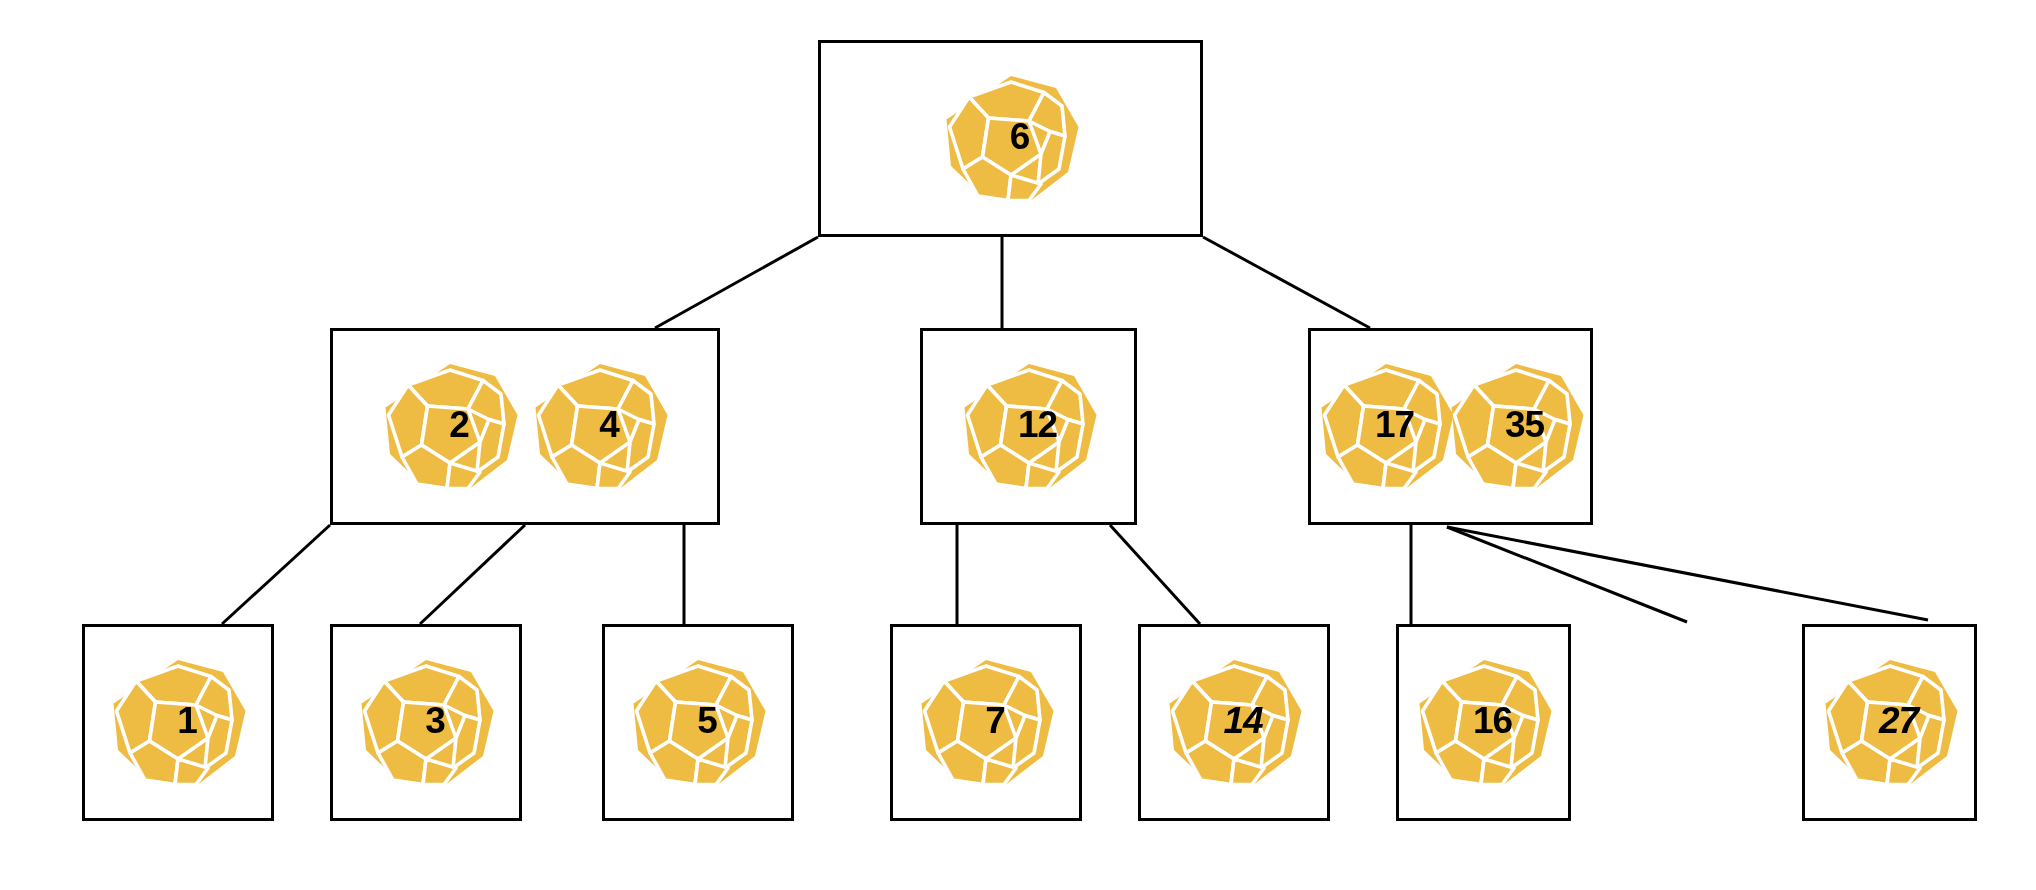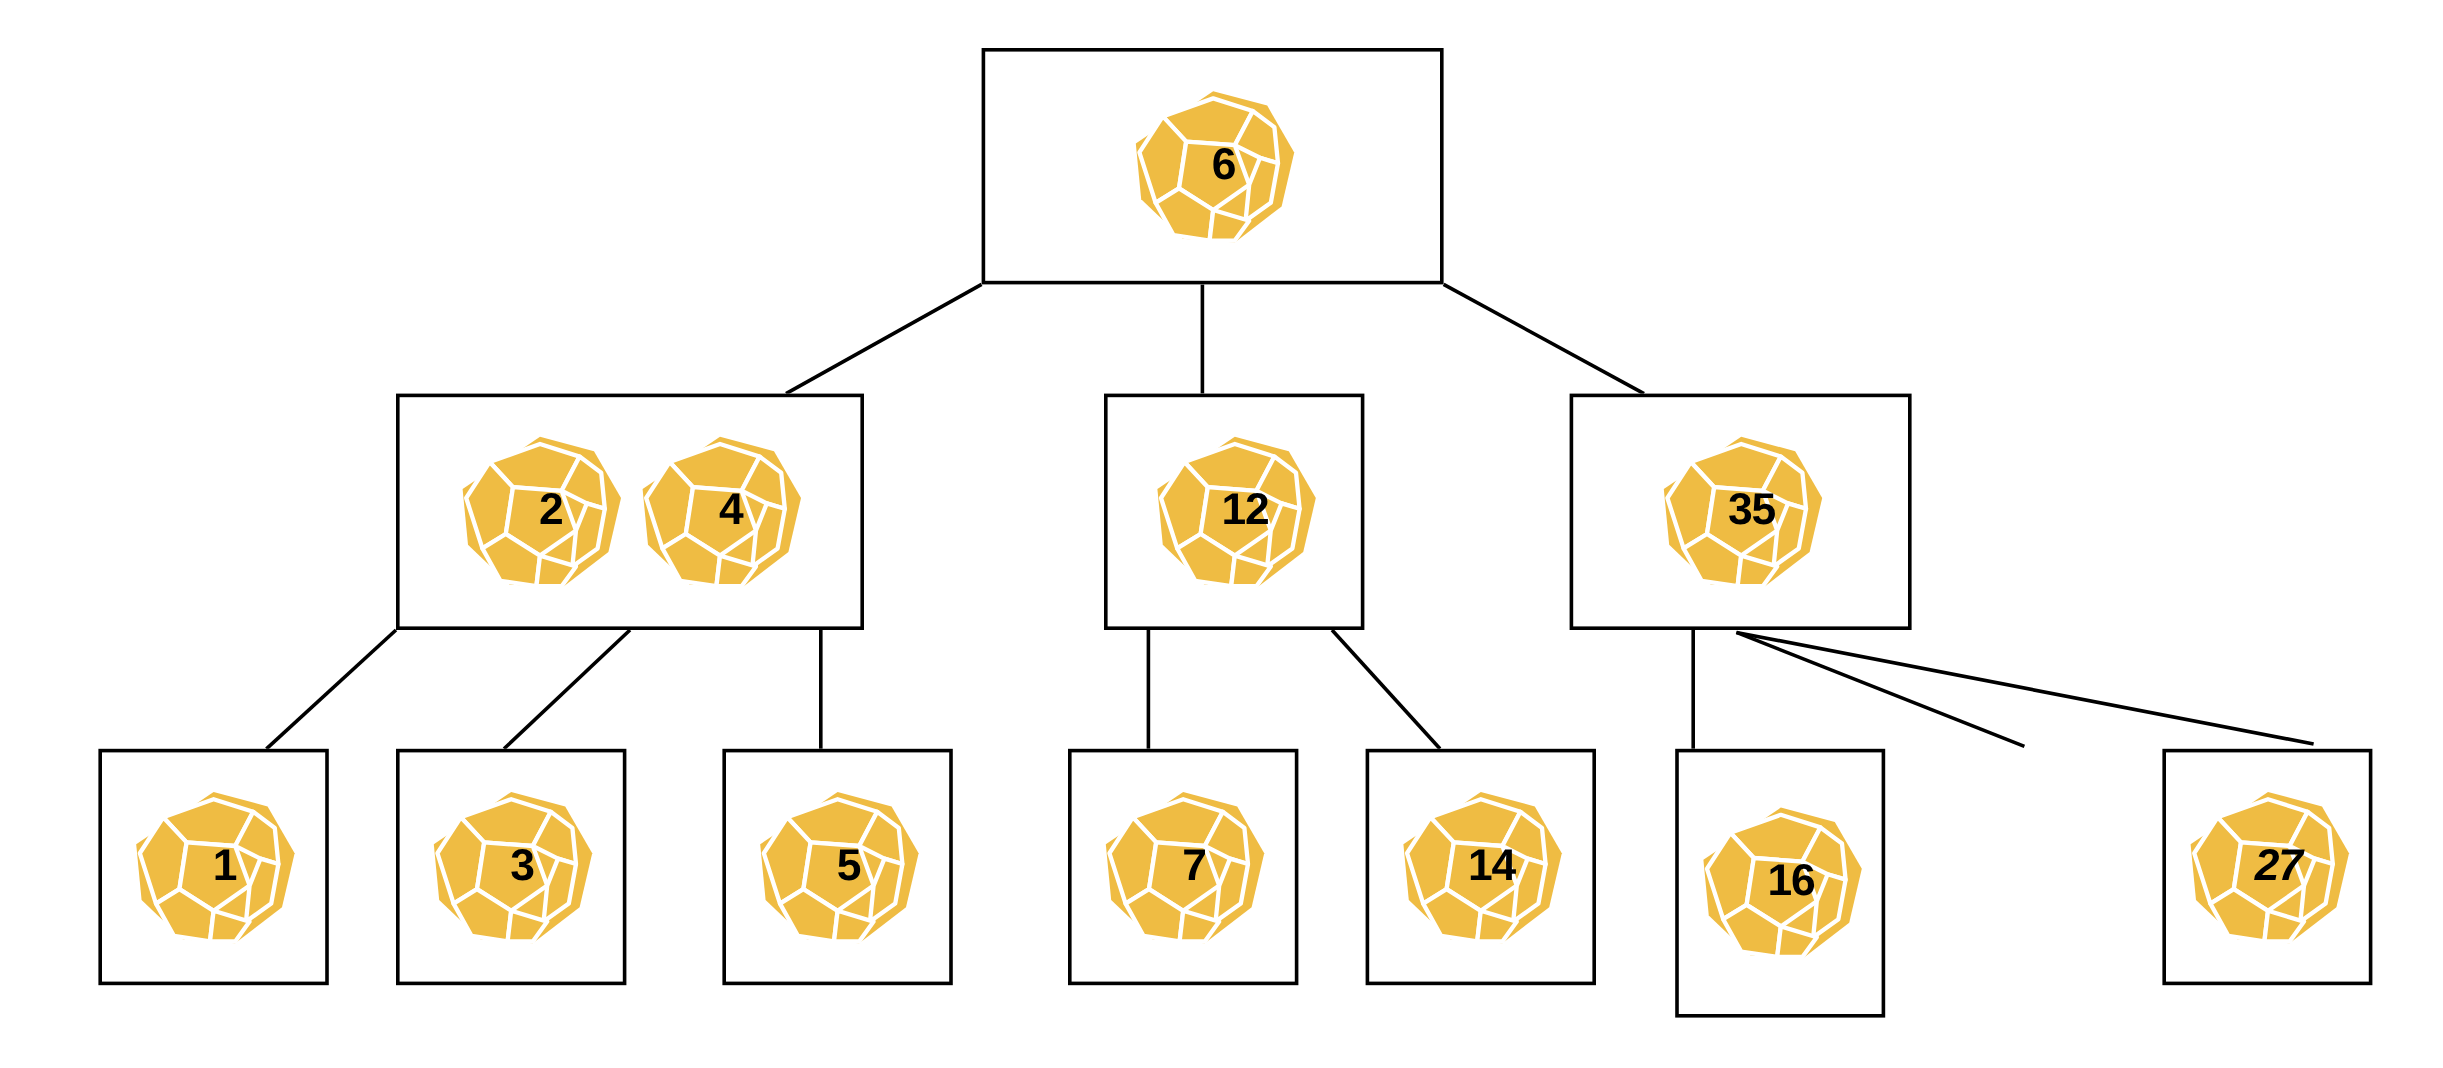--- a/index.html
+++ b/index.html
@@ -150,20 +150,33 @@
         <svg viewBox="0 0 100 100">
           <path d="M 50 8 L 80 16 L 95 42 L 88 72 L 62 92 L 33 90 L 10 68 L 7 37 Z" fill="#EFBC43" stroke="none"></path>
           <path d="M 50 12 L 72 19 L 62 38 L 35 36 L 22 22 Z" fill="#EFBC43" stroke="#FFFFFF" stroke-width="2.4" stroke-linejoin="round"></path>
           <path d="M 22 22 L 35 36 L 31 62 L 18 70 L 9 42 Z" fill="#EFBC43" stroke="#FFFFFF" stroke-width="2.4" stroke-linejoin="round"></path>
           <path d="M 35 36 L 62 38 L 70 60 L 50 74 L 31 62 Z" fill="#EFBC43" stroke="#FFFFFF" stroke-width="2.4" stroke-linejoin="round"></path>
           <path d="M 31 62 L 50 74 L 48 91 L 28 88 L 18 70 Z" fill="#EFBC43" stroke="#FFFFFF" stroke-width="2.4" stroke-linejoin="round"></path>
           <path d="M 72 19 L 84 28 L 86 48 L 76 45 L 62 38 Z" fill="#EFBC43" stroke="#FFFFFF" stroke-width="2.4" stroke-linejoin="round"></path>
           <path d="M 76 45 L 86 48 L 82 70 L 68 80 L 70 60 Z" fill="#EFBC43" stroke="#FFFFFF" stroke-width="2.4" stroke-linejoin="round"></path>
           <path d="M 50 74 L 70 80 L 62 91 L 48 91 Z" fill="#EFBC43" stroke="#FFFFFF" stroke-width="2.4" stroke-linejoin="round"></path>
         </svg>
+        <span class="key-label">17</span>
+      </div>
+      <div class="key-cell tight">
+        <svg viewBox="0 0 100 100">
+          <path d="M 50 8 L 80 16 L 95 42 L 88 72 L 62 92 L 33 90 L 10 68 L 7 37 Z" fill="#EFBC43" stroke="none"></path>
+          <path d="M 50 12 L 72 19 L 62 38 L 35 36 L 22 22 Z" fill="#EFBC43" stroke="#FFFFFF" stroke-width="2.4" stroke-linejoin="round"></path>
+          <path d="M 22 22 L 35 36 L 31 62 L 18 70 L 9 42 Z" fill="#EFBC43" stroke="#FFFFFF" stroke-width="2.4" stroke-linejoin="round"></path>
+          <path d="M 35 36 L 62 38 L 70 60 L 50 74 L 31 62 Z" fill="#EFBC43" stroke="#FFFFFF" stroke-width="2.4" stroke-linejoin="round"></path>
+          <path d="M 31 62 L 50 74 L 48 91 L 28 88 L 18 70 Z" fill="#EFBC43" stroke="#FFFFFF" stroke-width="2.4" stroke-linejoin="round"></path>
+          <path d="M 72 19 L 84 28 L 86 48 L 76 45 L 62 38 Z" fill="#EFBC43" stroke="#FFFFFF" stroke-width="2.4" stroke-linejoin="round"></path>
+          <path d="M 76 45 L 86 48 L 82 70 L 68 80 L 70 60 Z" fill="#EFBC43" stroke="#FFFFFF" stroke-width="2.4" stroke-linejoin="round"></path>
+          <path d="M 50 74 L 70 80 L 62 91 L 48 91 Z" fill="#EFBC43" stroke="#FFFFFF" stroke-width="2.4" stroke-linejoin="round"></path>
+        </svg>
         <span class="key-label">35</span>
       </div>
     </div>
     <div class="btree-node" style="left: 82px; top: 624px; width: 192px; height: 197px; border-color: rgb(0, 0, 0);">
       <div class="key-cell">
         <svg viewBox="0 0 100 100">
           <path d="M 50 8 L 80 16 L 95 42 L 88 72 L 62 92 L 33 90 L 10 68 L 7 37 Z" fill="#EFBC43" stroke="none"></path>
           <path d="M 50 12 L 72 19 L 62 38 L 35 36 L 22 22 Z" fill="#EFBC43" stroke="#FFFFFF" stroke-width="2.4" stroke-linejoin="round"></path>
           <path d="M 22 22 L 35 36 L 31 62 L 18 70 L 9 42 Z" fill="#EFBC43" stroke="#FFFFFF" stroke-width="2.4" stroke-linejoin="round"></path>
           <path d="M 35 36 L 62 38 L 70 60 L 50 74 L 31 62 Z" fill="#EFBC43" stroke="#FFFFFF" stroke-width="2.4" stroke-linejoin="round"></path>
@@ -213,36 +226,36 @@
           <path d="M 22 22 L 35 36 L 31 62 L 18 70 L 9 42 Z" fill="#EFBC43" stroke="#FFFFFF" stroke-width="2.4" stroke-linejoin="round"></path>
           <path d="M 35 36 L 62 38 L 70 60 L 50 74 L 31 62 Z" fill="#EFBC43" stroke="#FFFFFF" stroke-width="2.4" stroke-linejoin="round"></path>
           <path d="M 31 62 L 50 74 L 48 91 L 28 88 L 18 70 Z" fill="#EFBC43" stroke="#FFFFFF" stroke-width="2.4" stroke-linejoin="round"></path>
           <path d="M 72 19 L 84 28 L 86 48 L 76 45 L 62 38 Z" fill="#EFBC43" stroke="#FFFFFF" stroke-width="2.4" stroke-linejoin="round"></path>
           <path d="M 76 45 L 86 48 L 82 70 L 68 80 L 70 60 Z" fill="#EFBC43" stroke="#FFFFFF" stroke-width="2.4" stroke-linejoin="round"></path>
           <path d="M 50 74 L 70 80 L 62 91 L 48 91 Z" fill="#EFBC43" stroke="#FFFFFF" stroke-width="2.4" stroke-linejoin="round"></path>
         </svg>
         <span class="key-label">7</span>
       </div>
     </div>
-    <div class="btree-node" style="left: 1138px; top: 624px; width: 192px; height: 197px; border-color: rgb(0, 0, 0);">
+    <div class="btree-node" style="left: 1138px; top: 624px; width: 192px; height: 197px; border-color: rgb(0, 0, 0); font-style: italic;">
       <div class="key-cell">
         <svg viewBox="0 0 100 100">
           <path d="M 50 8 L 80 16 L 95 42 L 88 72 L 62 92 L 33 90 L 10 68 L 7 37 Z" fill="#EFBC43" stroke="none"></path>
           <path d="M 50 12 L 72 19 L 62 38 L 35 36 L 22 22 Z" fill="#EFBC43" stroke="#FFFFFF" stroke-width="2.4" stroke-linejoin="round"></path>
           <path d="M 22 22 L 35 36 L 31 62 L 18 70 L 9 42 Z" fill="#EFBC43" stroke="#FFFFFF" stroke-width="2.4" stroke-linejoin="round"></path>
           <path d="M 35 36 L 62 38 L 70 60 L 50 74 L 31 62 Z" fill="#EFBC43" stroke="#FFFFFF" stroke-width="2.4" stroke-linejoin="round"></path>
           <path d="M 31 62 L 50 74 L 48 91 L 28 88 L 18 70 Z" fill="#EFBC43" stroke="#FFFFFF" stroke-width="2.4" stroke-linejoin="round"></path>
           <path d="M 72 19 L 84 28 L 86 48 L 76 45 L 62 38 Z" fill="#EFBC43" stroke="#FFFFFF" stroke-width="2.4" stroke-linejoin="round"></path>
           <path d="M 76 45 L 86 48 L 82 70 L 68 80 L 70 60 Z" fill="#EFBC43" stroke="#FFFFFF" stroke-width="2.4" stroke-linejoin="round"></path>
           <path d="M 50 74 L 70 80 L 62 91 L 48 91 Z" fill="#EFBC43" stroke="#FFFFFF" stroke-width="2.4" stroke-linejoin="round"></path>
         </svg>
         <span class="key-label">14</span>
       </div>
     </div>
-    <div class="btree-node" style="left: 1396px; top: 624px; width: 175px; height: 224px; border-color: rgb(0, 0, 0); text-align: right;">
+    <div class="btree-node" style="left: 1396px; top: 624px; width: 175px; height: 197px; border-color: rgb(0, 0, 0); text-align: right;">
       <div class="key-cell tight">
         <svg viewBox="0 0 100 100">
           <path d="M 50 8 L 80 16 L 95 42 L 88 72 L 62 92 L 33 90 L 10 68 L 7 37 Z" fill="#EFBC43" stroke="none"></path>
           <path d="M 50 12 L 72 19 L 62 38 L 35 36 L 22 22 Z" fill="#EFBC43" stroke="#FFFFFF" stroke-width="2.4" stroke-linejoin="round"></path>
           <path d="M 22 22 L 35 36 L 31 62 L 18 70 L 9 42 Z" fill="#EFBC43" stroke="#FFFFFF" stroke-width="2.4" stroke-linejoin="round"></path>
           <path d="M 35 36 L 62 38 L 70 60 L 50 74 L 31 62 Z" fill="#EFBC43" stroke="#FFFFFF" stroke-width="2.4" stroke-linejoin="round"></path>
           <path d="M 31 62 L 50 74 L 48 91 L 28 88 L 18 70 Z" fill="#EFBC43" stroke="#FFFFFF" stroke-width="2.4" stroke-linejoin="round"></path>
           <path d="M 72 19 L 84 28 L 86 48 L 76 45 L 62 38 Z" fill="#EFBC43" stroke="#FFFFFF" stroke-width="2.4" stroke-linejoin="round"></path>
           <path d="M 76 45 L 86 48 L 82 70 L 68 80 L 70 60 Z" fill="#EFBC43" stroke="#FFFFFF" stroke-width="2.4" stroke-linejoin="round"></path>
           <path d="M 50 74 L 70 80 L 62 91 L 48 91 Z" fill="#EFBC43" stroke="#FFFFFF" stroke-width="2.4" stroke-linejoin="round"></path>

